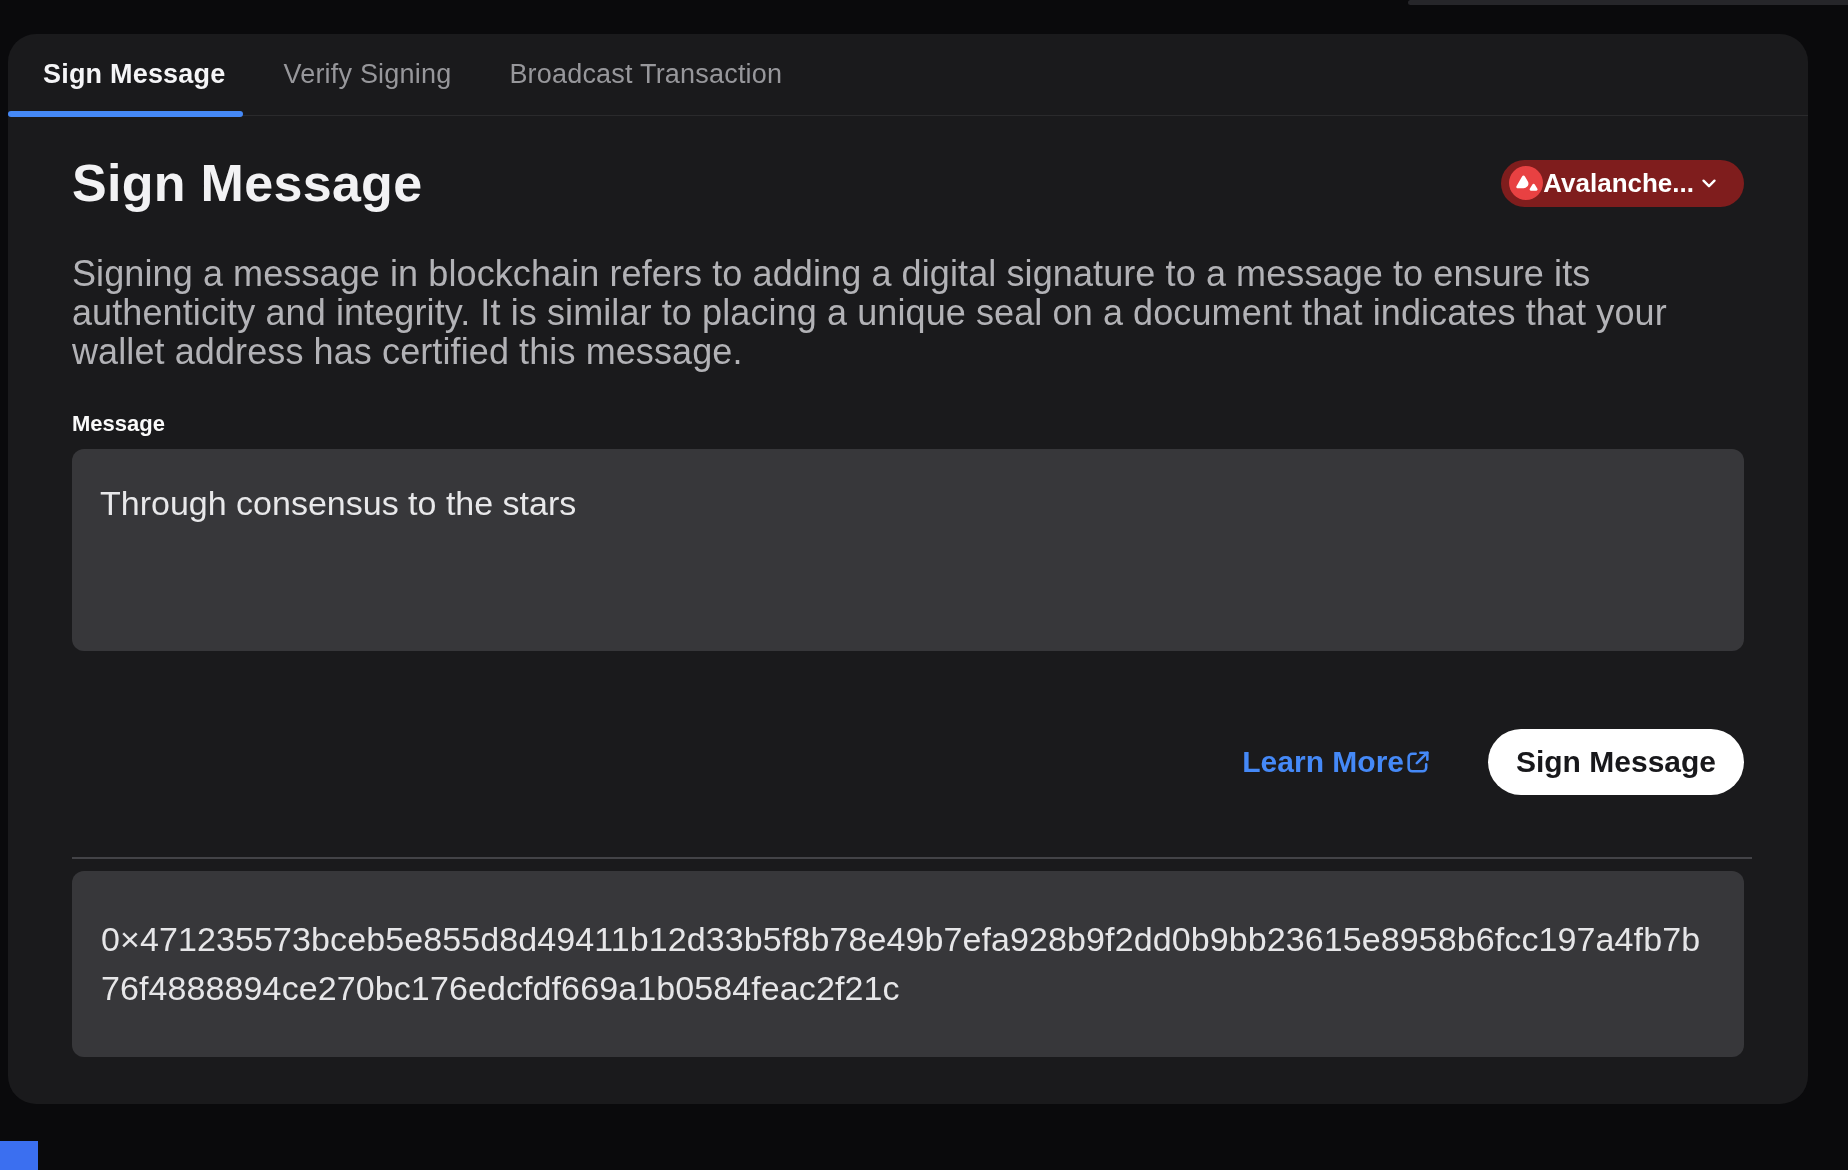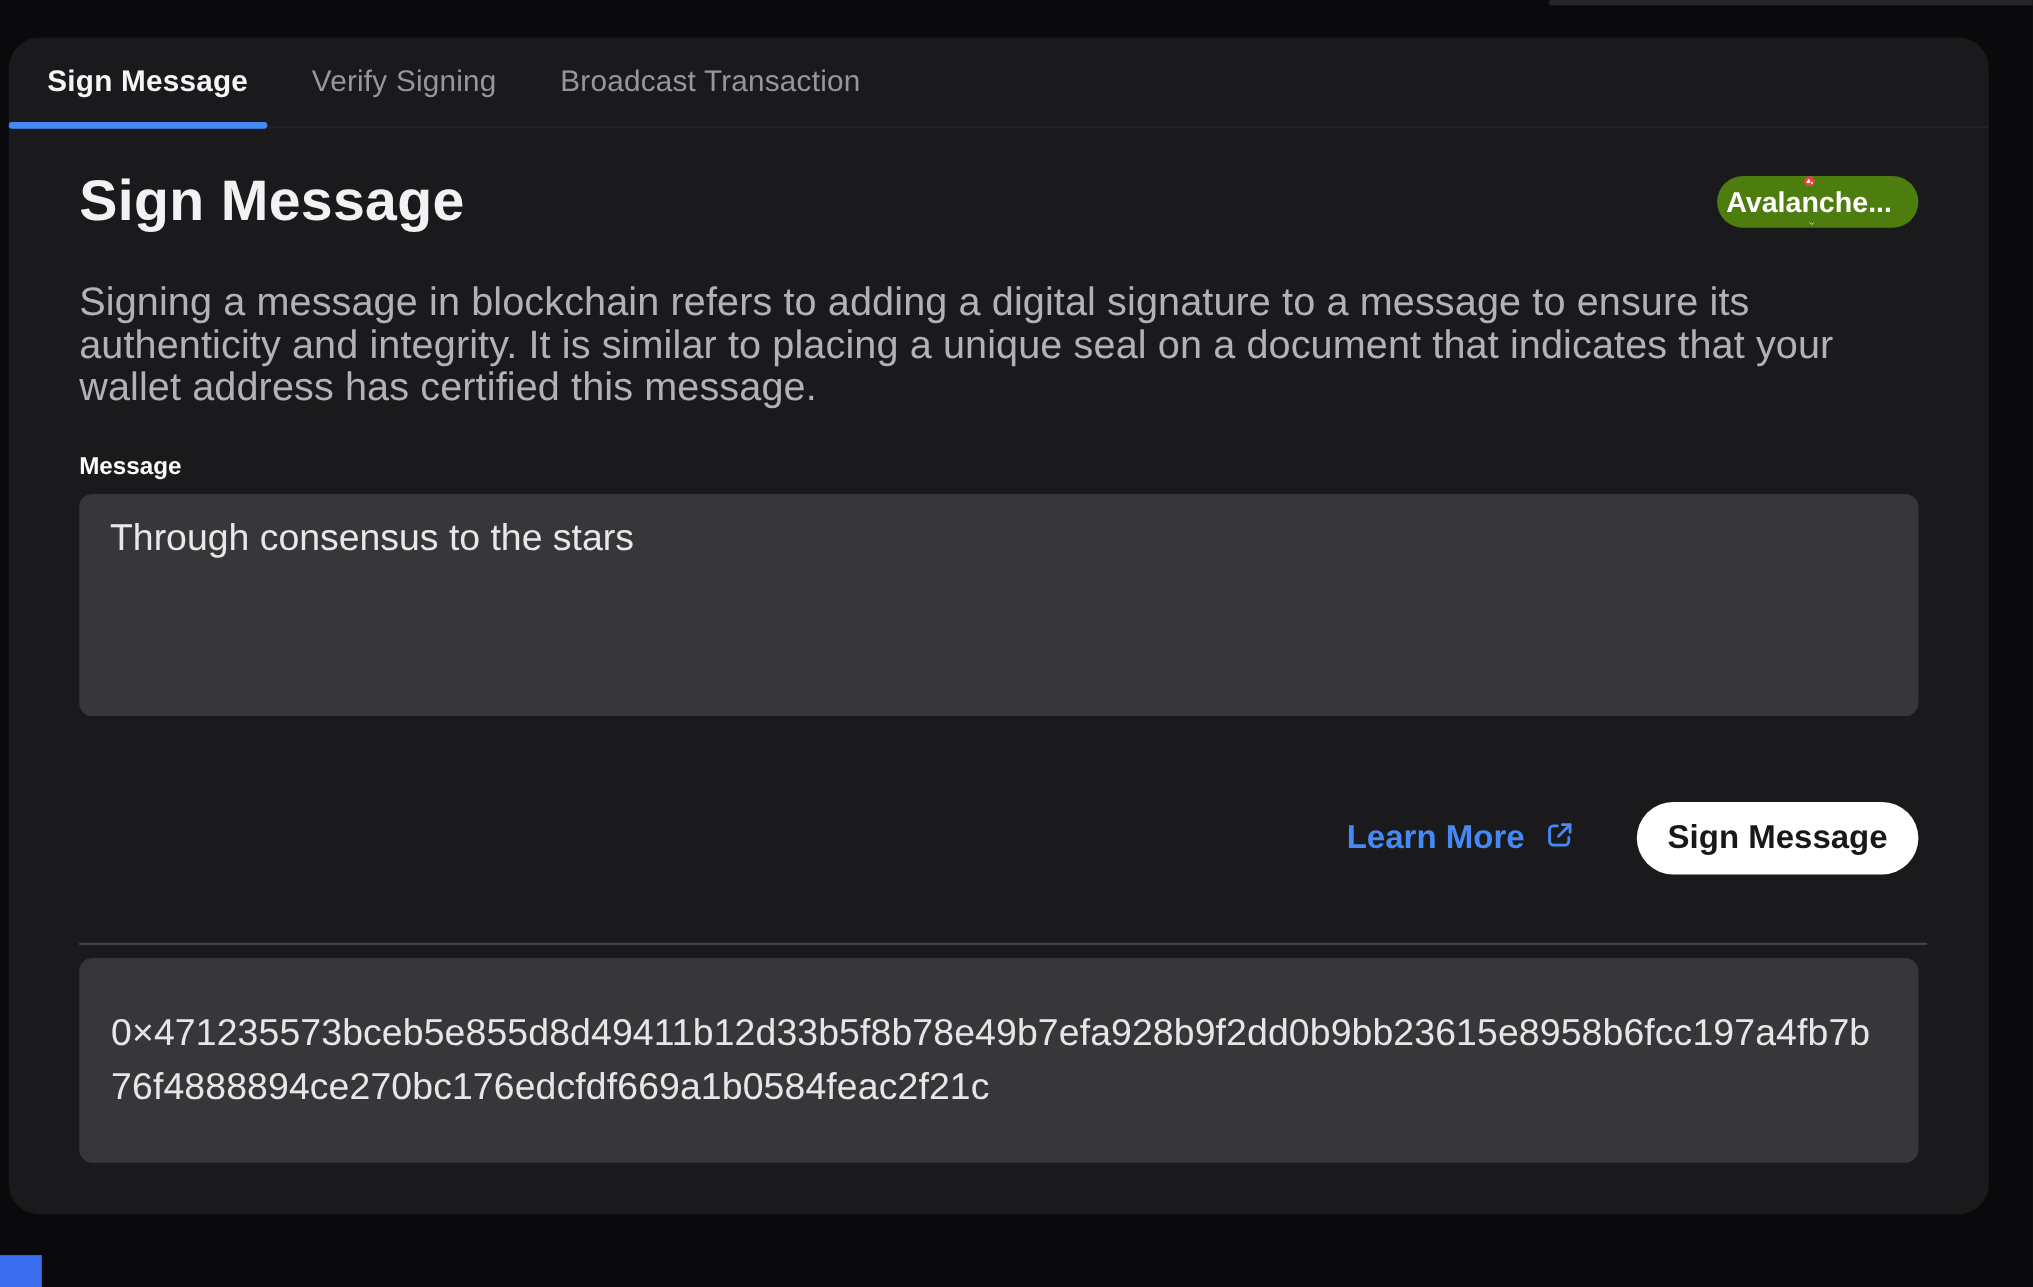--- a/index.html
+++ b/index.html
@@ -39,48 +39,48 @@
   .header-row {
     margin-top: 38px;
     display: flex; justify-content: space-between; align-items: center;
   }
   h1.page-title {
     font-size: 52px; line-height: 58px; font-weight: 700; color: #f2f2f4;
     letter-spacing: 0.3px;
   }
   .network-pill {
     display: flex; align-items: center; gap: 0;
-    background: #4d7c0f; border: none; border-radius: 24px;
-    height: 47px; padding: 0 24px 0 8px; cursor: pointer; flex-direction: column;
+    background: #7f1d1d; border: none; border-radius: 24px;
+    height: 47px; padding: 0 24px 0 8px; cursor: pointer;
   }
   .network-pill .logo { width: 34px; height: 34px; display: block; }
   .network-pill .net-label {
     color: #ffffff; font-size: 26px; font-weight: 700; font-family: inherit;
   }
   .network-pill .chevron { width: 22px; height: 22px; display: block; margin-left: 4px; }
   p.description {
     margin-top: 42px; max-width: 1684px;
     font-size: 36px; line-height: 39px; color: #b2b2b6; letter-spacing: 0.1px;
   }
   .field-label {
     display: block; margin-top: 40px;
     font-size: 22px; font-weight: 700; color: #fafafa;
   }
   textarea.message-input {
     display: block; margin-top: 12px; width: 1672px; height: 202px;
     background: #37373a; border: none; border-radius: 12px;
-    padding: 18px 28px; resize: none; outline: none;
+    padding: 32px 28px; resize: none; outline: none;
     color: #e8e8ea; font-size: 34px; font-family: inherit; line-height: 44px;
   }
   .actions-row {
     margin-top: 78px; height: 66px;
     display: flex; justify-content: flex-end; align-items: center;
   }
   .learn-more {
-    display: flex; gap: 18px;
+    display: flex; align-items: center; 
     color: #4589f7; font-size: 30px; font-weight: 700;
     text-decoration: none; margin-right: 56px; cursor: pointer;
   }
   .learn-more .ext-icon { width: 28px; height: 28px; display: block; }
   .sign-btn {
     width: 256px; height: 66px; border-radius: 33px; border: none;
     background: #ffffff; color: #18181b;
     font-size: 30px; font-weight: 700; font-family: inherit; cursor: pointer;
   }
   .divider {

